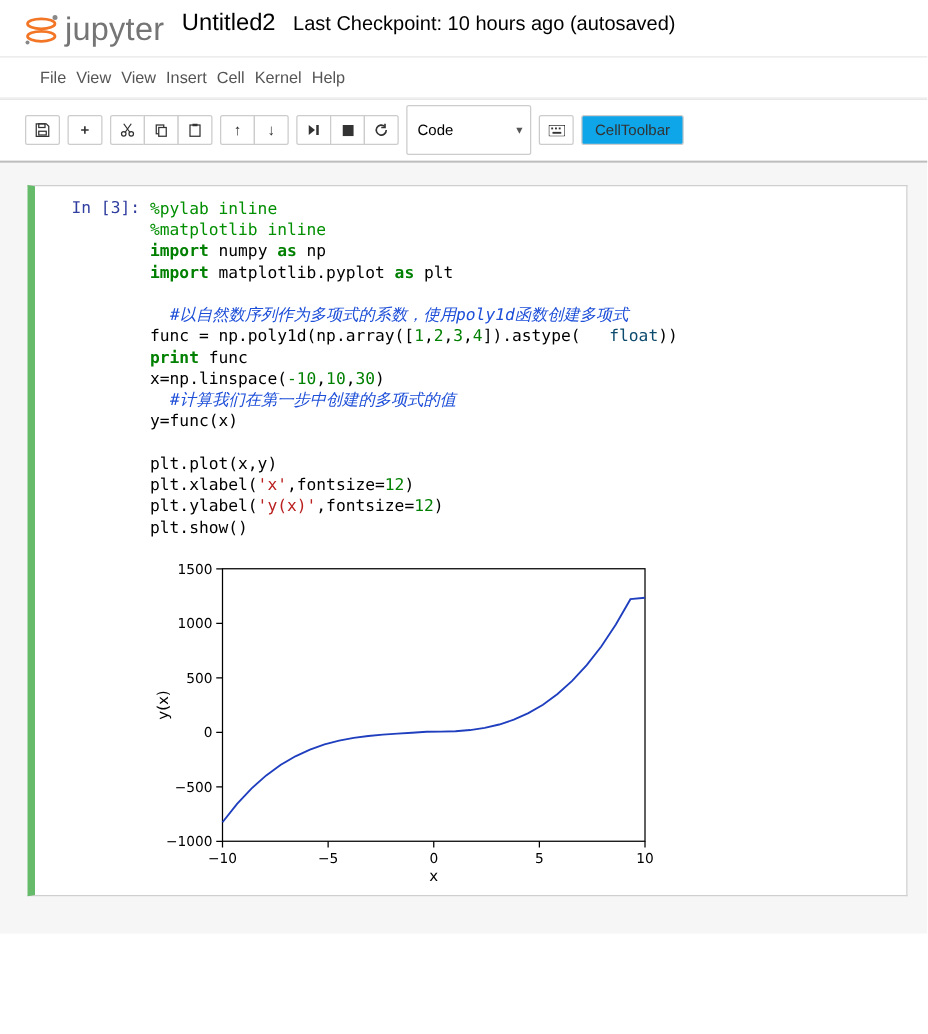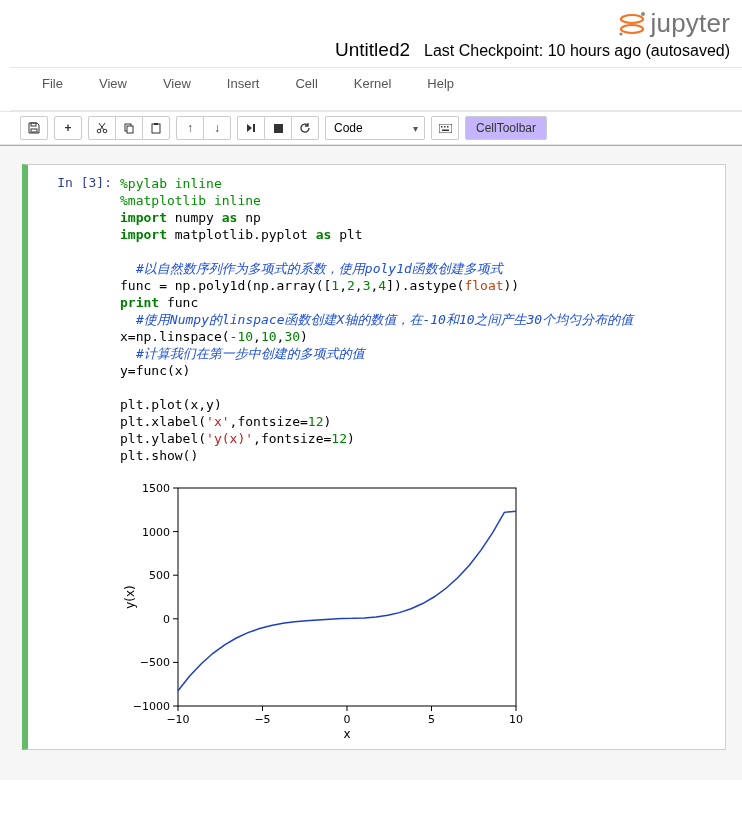--- a/index.html
+++ b/index.html
@@ -6,23 +6,22 @@
   body {
     font-family: "Helvetica Neue", Helvetica, Arial, sans-serif;
     font-size: 13px;
     color: #000;
     background: #fff;
     width: 742px;
   }
   
   .header {
     display: flex;
-    align-items: flex-end;
+    align-items: flex-start;
     padding: 8px 12px 6px 18px;
-    flex-direction: column;
   }
   .logo {
     display: flex;
     align-items: center;
     gap: 4px;
   }
   .logo-text {
     font-size: 26px;
     color: #757575;
     letter-spacing: 0.2px;
@@ -37,25 +36,23 @@
     gap: 14px;
   }
   .checkpoint {
     font-size: 16px;
     color: #000;
   }
   
   .menubar {
     border-top: 1px solid #e7e7e7;
     border-bottom: 1px solid #e7e7e7;
-    padding: 0 12px 10px 28px;
-    display: flex;
-    gap: 28px;
-    background: #fff;
-    margin-left: 10px;
+    padding: 0 12px 0 28px;
+    display: flex;
+    background: #fff;
   }
   .menubar .menu-item {
     font-size: 13px;
     color: #555;
     padding: 8px 4px 9px 4px;
     cursor: pointer;
   }
   
   .toolbar {
     padding: 4px 8px 4px 20px;
@@ -80,21 +77,21 @@
     color: #333;
   }
   .tb-group {
     display: flex;
   }
   .tb-group .tb-btn { border-radius: 0; margin-left: -1px; }
   .tb-group .tb-btn:first-child { border-top-left-radius: 2px; border-bottom-left-radius: 2px; margin-left: 0; }
   .tb-group .tb-btn:last-child { border-top-right-radius: 2px; border-bottom-right-radius: 2px; }
   .celltype-select {
     border: 1px solid #ccc;
-    height: 24px;
+    height: 40px;
     font-size: 12px;
     padding: 0 22px 0 8px;
     border-radius: 2px;
     background: #fff;
     cursor: pointer;
     position: relative;
     display: flex;
     align-items: center;
     min-width: 100px;
   }
@@ -105,21 +102,21 @@
     font-size: 10px;
     color: #555;
   }
   .celltoolbar-btn {
     border: 1px solid #ccc;
     height: 24px;
     padding: 0 10px;
     border-radius: 2px;
     font-size: 12px;
     color: #333;
-    background: #c4b5fd;
+    background: #0ea5e9;
     display: flex;
     align-items: center;
     cursor: pointer;
   }
   
   .nb-container {
     background: #f6f6f6;
     padding: 18px 16px 30px 22px;
     border-top: 1px solid #ababab;
   }
@@ -156,21 +153,21 @@
     line-height: 17px;
     padding: 8px 8px 4px 0;
     white-space: pre;
     color: #000;
   }
   .tok-magic { color: #008f00; }
   .tok-kw { color: #008000; font-weight: bold; }
   .tok-comment { color: #1d4ed8; font-style: italic; margin-left: 16px; }
   .tok-num { color: #008000; }
   .tok-str { color: #ba2121; }
-  .tok-bi { color: #c2410c; }
+  .tok-bi { color: #0c4a6e; margin-left: 23px; }
   
   .chart-wrap {
     margin-left: 92px;
     margin-top: 8px;
   }
   .chart-svg {
     background: #fff;
   }
   .tick-line { stroke: #000; stroke-width: 1; }
   .tick-label { font-size: 11px; fill: #000; font-family: "DejaVu Sans", Arial, sans-serif; }
@@ -287,21 +284,20 @@
     <div class="cell-row">
       <div class="prompt-col">In  [3]:</div>
       <div class="code-col" id="code-area"><span class="tok-magic">%pylab inline</span>
 <span class="tok-magic">%matplotlib inline</span>
 <span class="tok-kw">import</span> numpy <span class="tok-kw">as</span> np
 <span class="tok-kw">import</span> matplotlib.pyplot <span class="tok-kw">as</span> plt
 
 <span class="tok-comment">#以自然数序列作为多项式的系数，使用poly1d函数创建多项式</span>
 func = np.poly1d(np.array([<span class="tok-num">1</span>,<span class="tok-num">2</span>,<span class="tok-num">3</span>,<span class="tok-num">4</span>]).astype(<span class="tok-bi">float</span>))
 <span class="tok-kw">print</span> func
-<span class="tok-comment">#使用Numpy的linspace函数创建X轴的数值，在-10和10之间产生30个均匀分布的值</span>
 x=np.linspace(<span class="tok-num">-10</span>,<span class="tok-num">10</span>,<span class="tok-num">30</span>)
 <span class="tok-comment">#计算我们在第一步中创建的多项式的值</span>
 y=func(x)
 
 plt.plot(x,y)
 plt.xlabel(<span class="tok-str">'x'</span>,fontsize=<span class="tok-num">12</span>)
 plt.ylabel(<span class="tok-str">'y(x)'</span>,fontsize=<span class="tok-num">12</span>)
 plt.show()</div>
     </div>
     <div class="chart-wrap">

